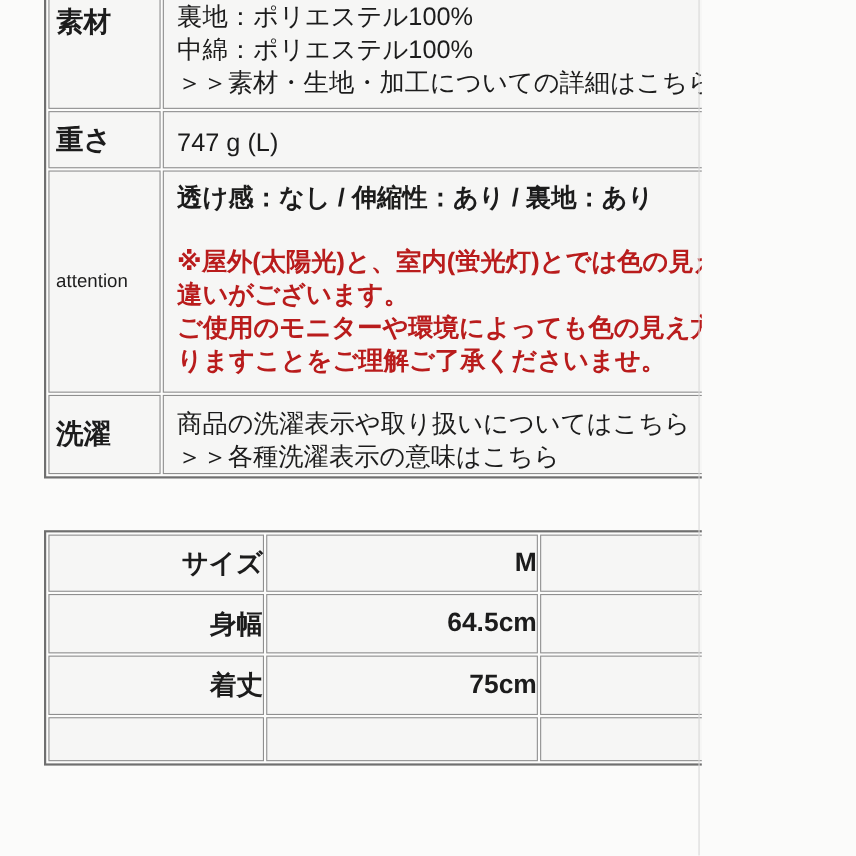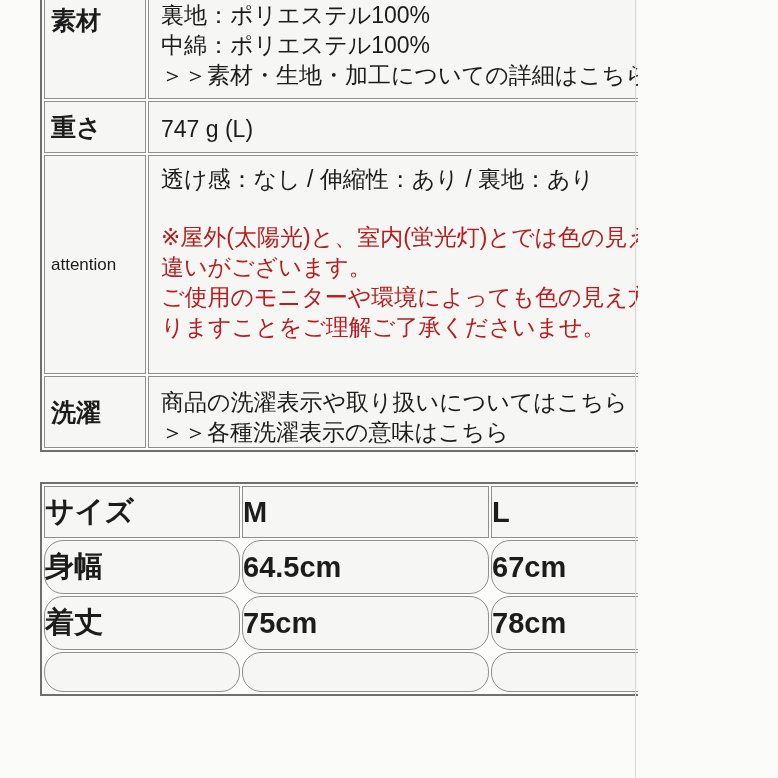--- a/index.html
+++ b/index.html
@@ -56,35 +56,35 @@
     letter-spacing: 0;
   }
   table.spec td {
     font-size: 23px;
     line-height: 30px;
     vertical-align: middle;
     padding: 8px 10px 8px 12px;
   }
   table.spec td.cell-material { padding-top: 8px; padding-bottom: 8px; }
   table.spec td.cell-weight   { padding-top: 12px; }
-  table.spec td.cell-attention{ padding-top: 8px; padding-bottom: 31px; }
+  table.spec td.cell-attention{ padding-top: 8px; padding-bottom: 14px; font-weight: bold; }
   table.spec td.cell-wash     { padding-top: 10px; padding-bottom: 0; }
   .note-block { margin-top: 28px; max-width: 566px; }
   .note-line { color: #b91c1c; }
 
   
   table.size { top: 482px; }
   table.size th, table.size td {
-    font-size: 29px;
+    font-size: 24px;
     font-weight: 700;
-    text-align: left;
+    text-align: right;
     vertical-align: middle;
   }
   table.size thead th { height: 52px; }
-  table.size tbody td, table.size tbody th { height: 54px; border-radius: 19px; }
+  table.size tbody td, table.size tbody th { height: 54px; }
   table.size tr.cropped-row td { height: 40px; }
   col.c-label { width: 196px; }
   col.c-m { width: 247px; }
   col.c-l { width: 247px; }
 </style>
 </head>
 <body>
 
 <div class="page">
 

